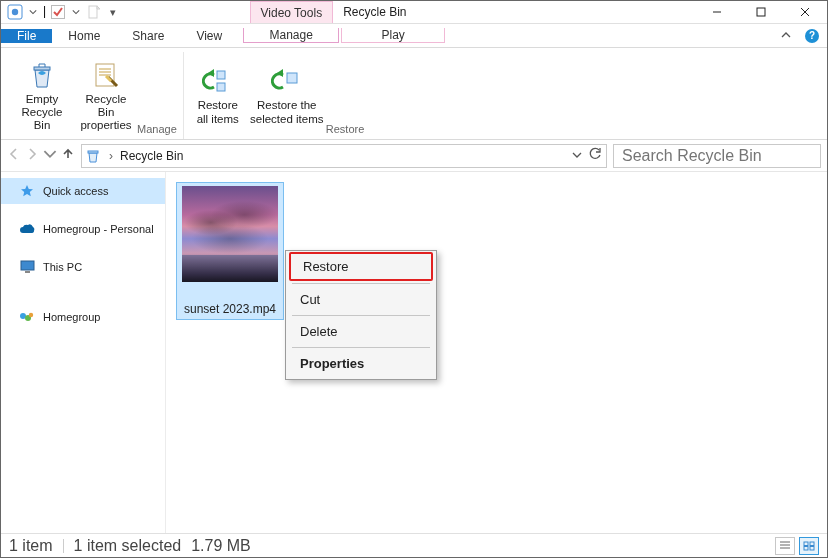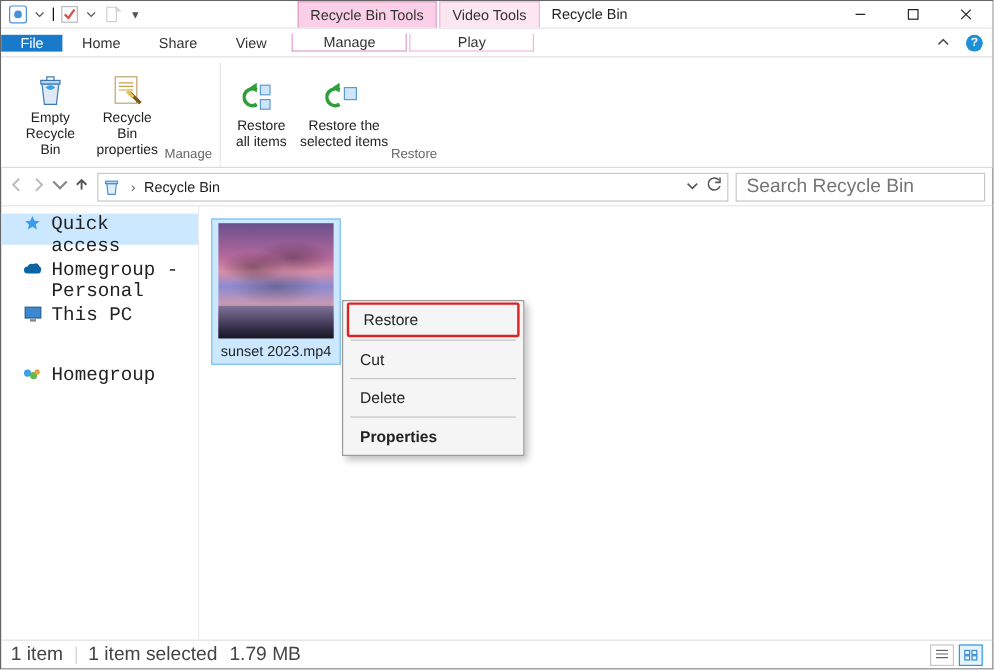--- a/index.html
+++ b/index.html
@@ -157,26 +157,25 @@
     flex:1;
     display:flex;
     min-height:0;
   }
   .sidebar {
     width:165px;
     border-right:1px solid #ececec;
     padding-top: 6px;
   }
   .side-item {
-    display:flex; gap:8px;
+    display:flex; align-items:center; gap:8px;
     height: 26px;
     padding: 0 10px 0 18px;
-    font-size:16px;
+    font-size:11px;
     color:#222;
-    font-family:Liberation Mono, monospace;
   }
   .side-item.sel {
     background:#cce8ff;
   }
   .side-item .ic { width:16px;height:16px;display:flex;align-items:center;justify-content:center;}
   .side-gap { height:12px; }
   .content {
     flex:1;
     position:relative;
     padding: 10px 10px;
@@ -203,21 +202,21 @@
     filter:brightness(.9);
   }
   .thumb::before{
     content:"";
     position:absolute;inset:0;
     background:
       radial-gradient(38px 18px at 30% 38%, rgba(0,0,0,.35),transparent 70%),
       radial-gradient(48px 20px at 65% 30%, rgba(0,0,0,.3),transparent 70%),
       radial-gradient(55px 22px at 50% 55%, rgba(0,0,0,.25),transparent 70%);
   }
-  .file-label { font-size:12px; color:#222; margin-top:4px; text-align:center;}
+  .file-label { font-size:12px; color:#222; margin-top:20px; text-align:center;}
   
   .ctxmenu {
     position:absolute;
     left:284px; top:249px;
     width:152px;
     background:#f5f5f5;
     border:1px solid #9b9b9b;
     box-shadow: 3px 3px 6px rgba(0,0,0,.25);
     padding: 2px 2px;
     z-index:10;
@@ -283,21 +282,20 @@
       <span class="qat-icon" style="opacity:.55">
         <svg viewBox="0 0 16 16" width="16" height="16">
             <rect x="3" y="2" width="8" height="12" fill="#fff" stroke="#aaa"></rect>
             <path d="M11 2 L11 5 L14 5 Z" fill="#ddd" stroke="#aaa"></path>
           </svg>
       </span>
       <span style="font-size:11px;color:#555;padding:0 2px;">▾</span>
     </div>
     <div style="width:124px"></div>
     <div class="context-tabs">
-      <div class="ctx-tab pink">Recycle Bin Tools</div>
       <div class="ctx-tab pink2">Video Tools</div>
     </div>
     <div class="win-title">Recycle Bin</div>
     <div class="win-controls">
       <div class="win-btn">
           <svg viewBox="0 0 10 10">
             <path d="M1 5 H9"></path>
           </svg>
         </div>
       <div class="win-btn">

